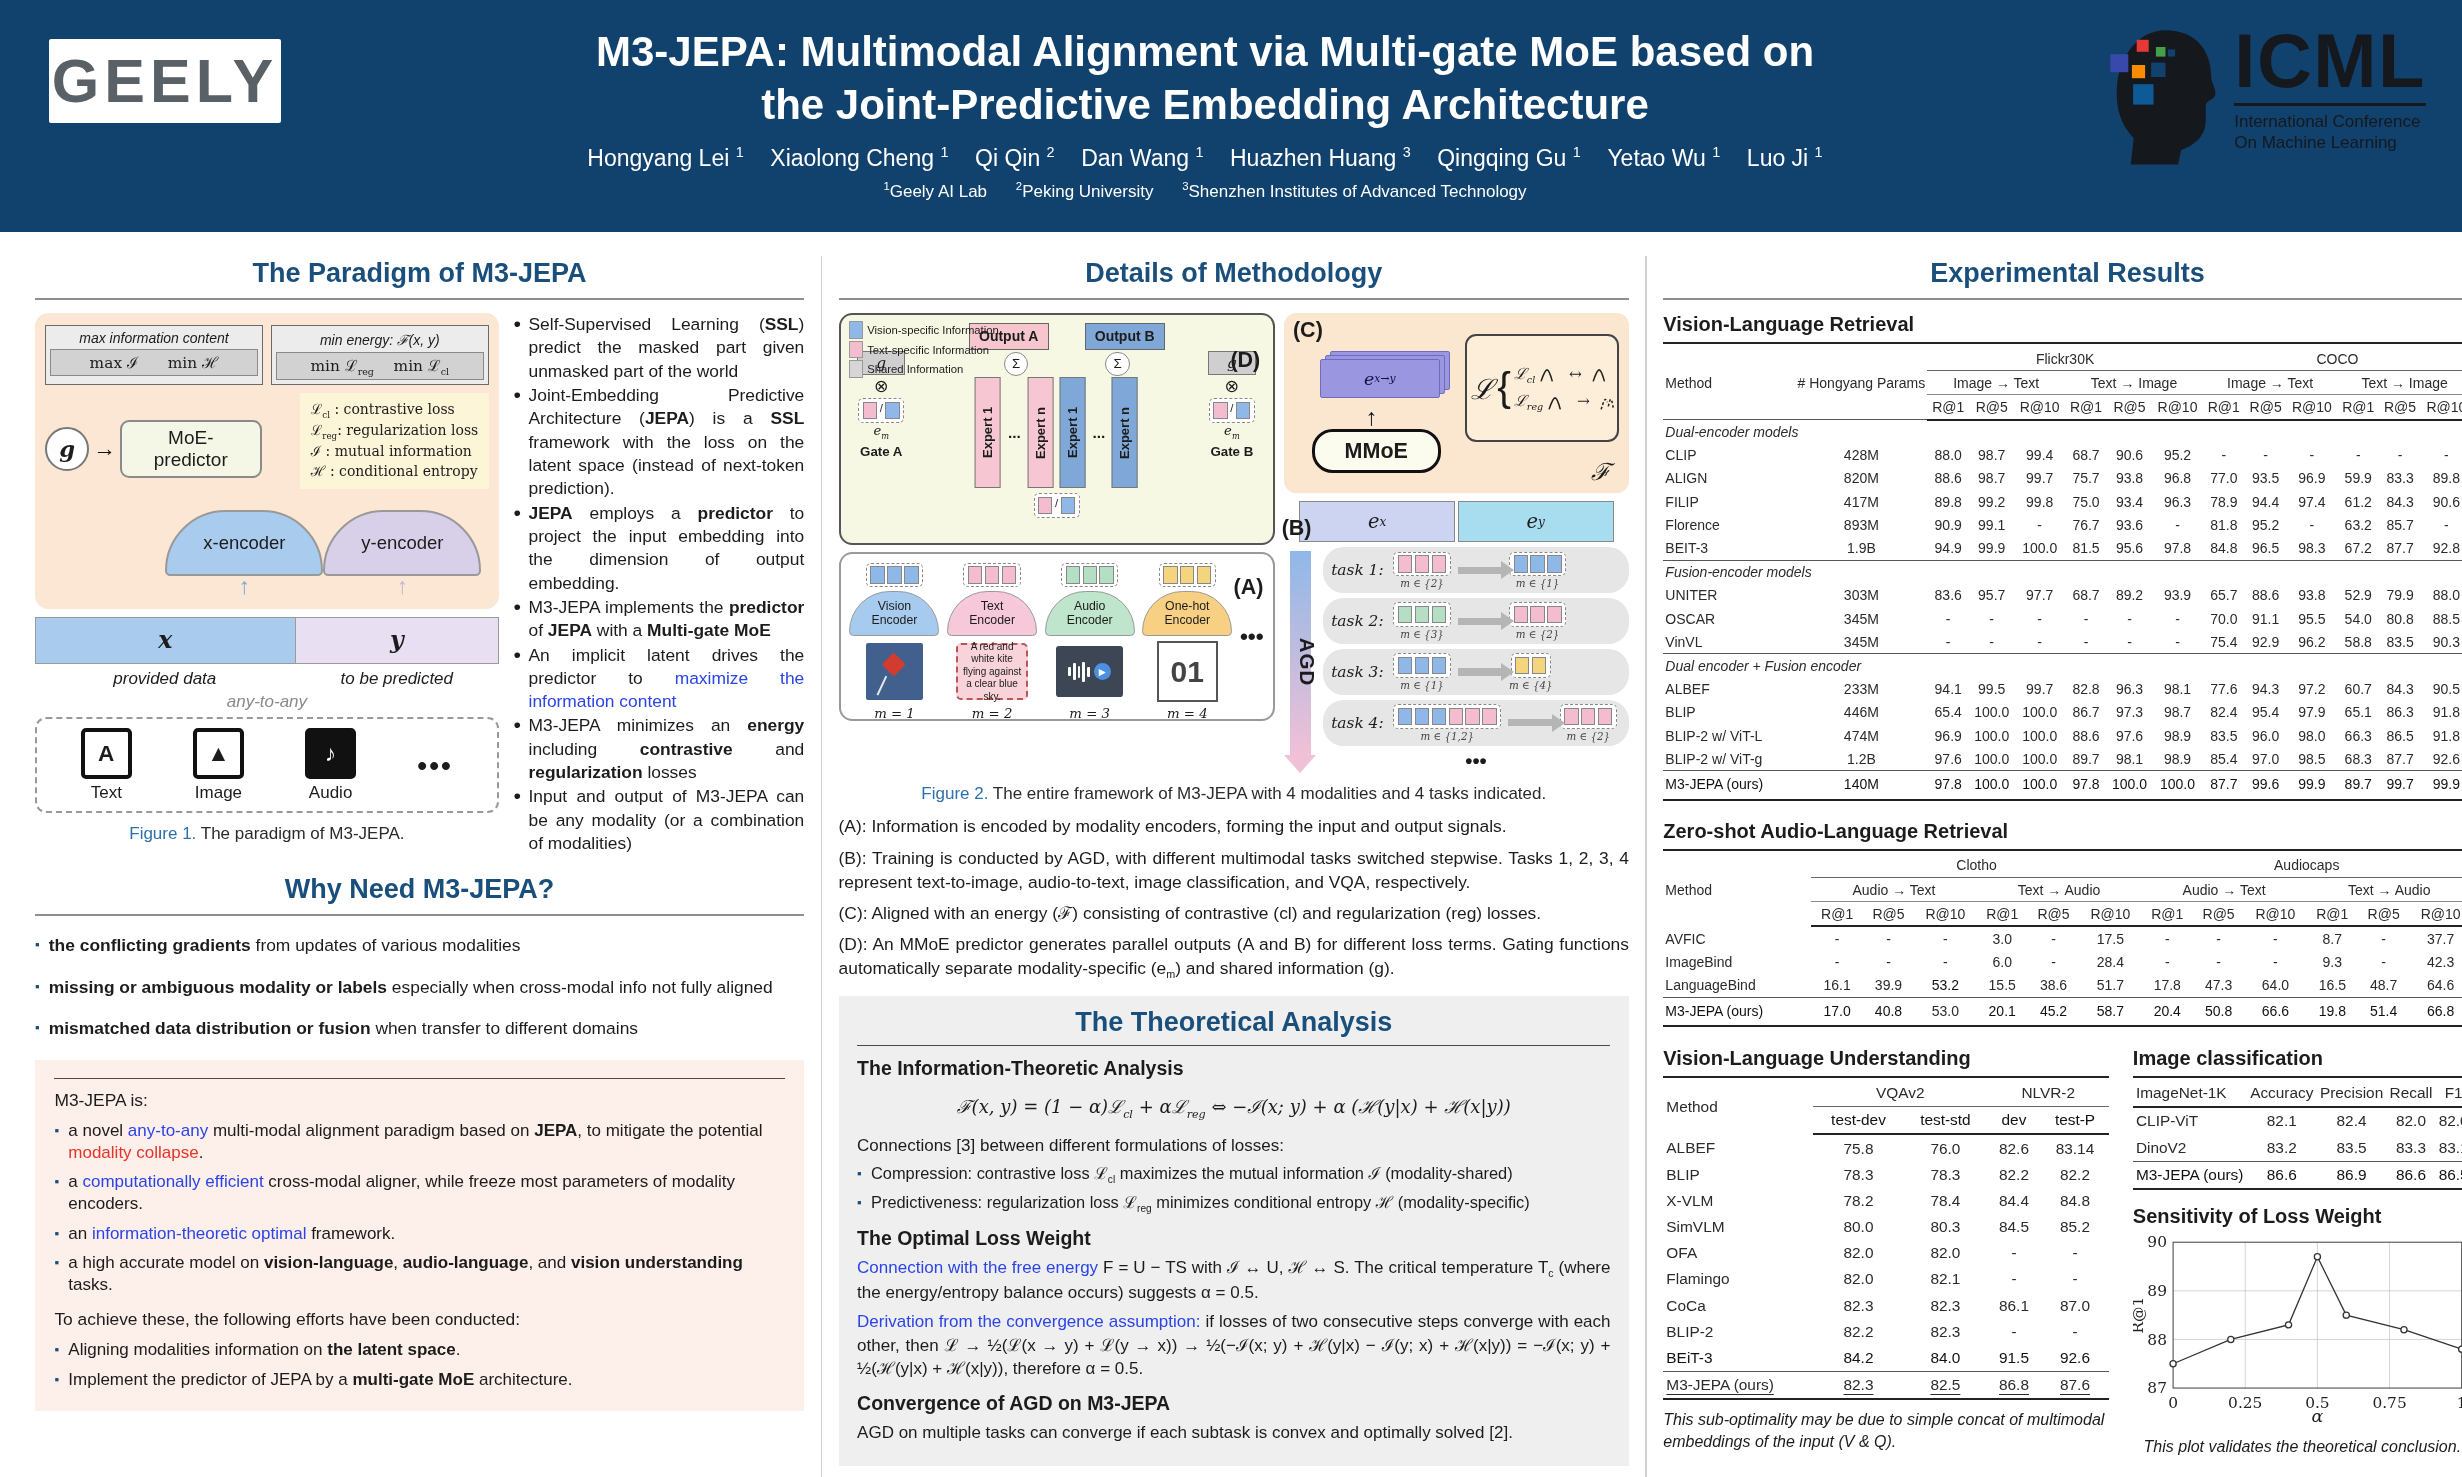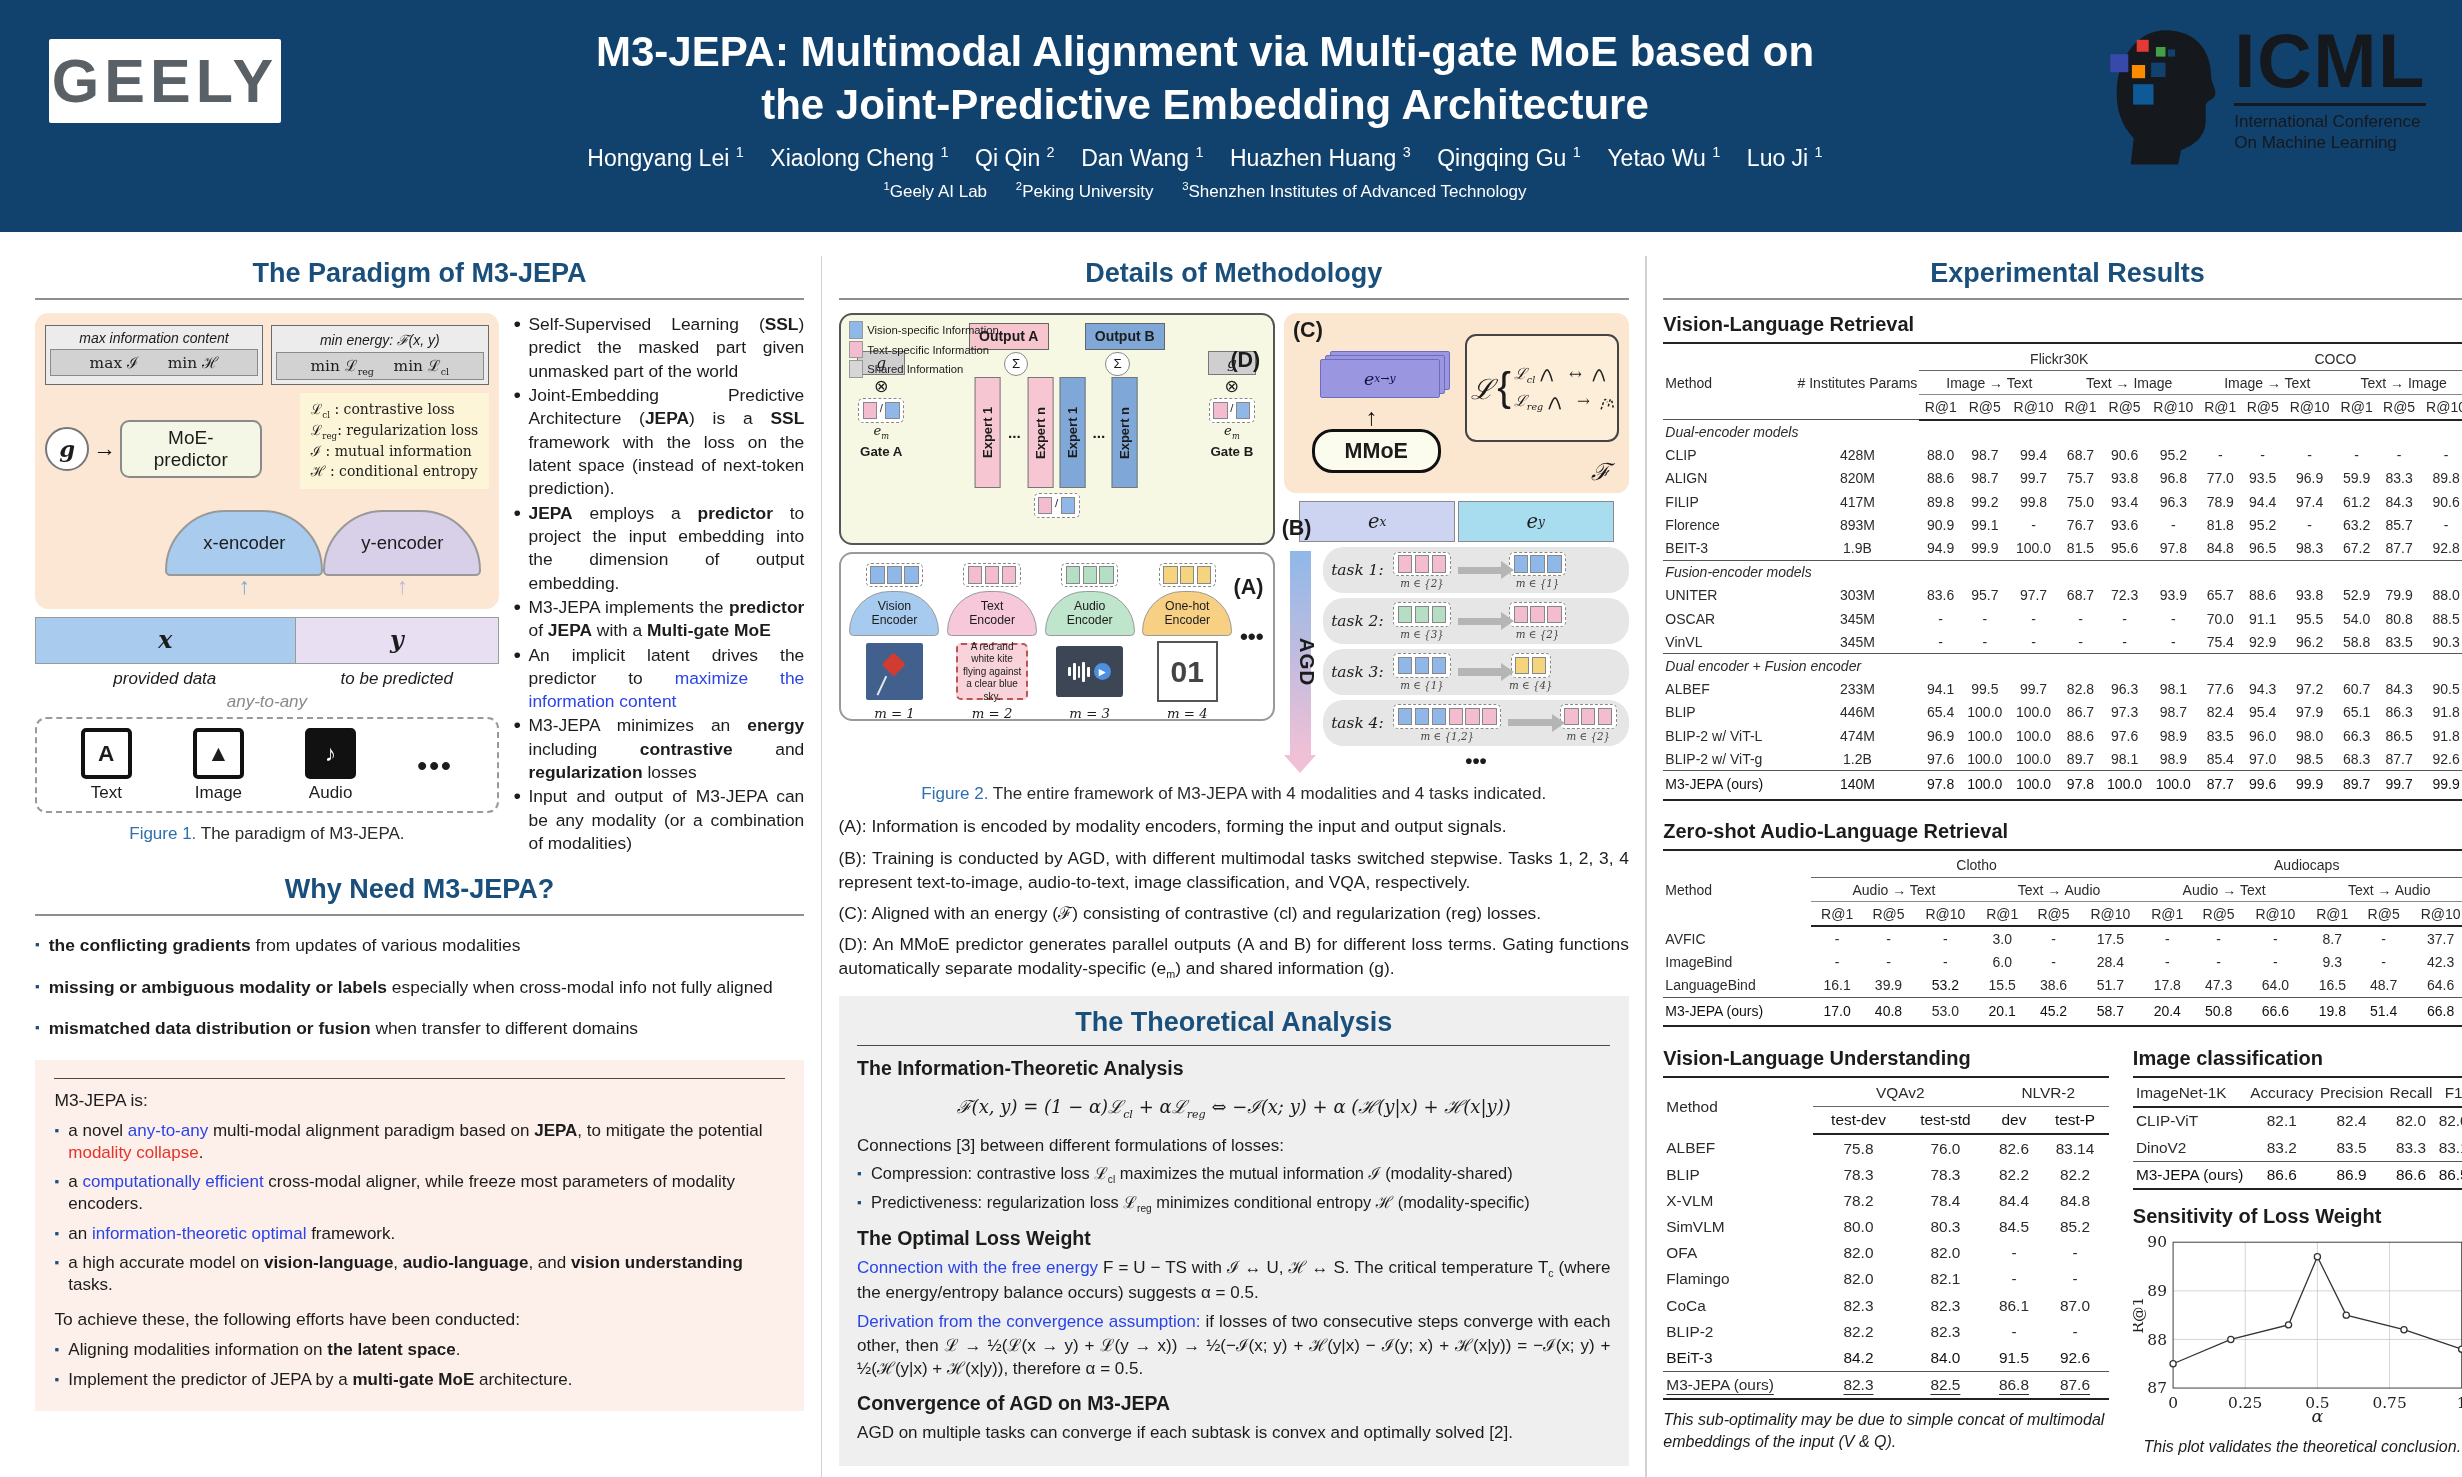--- a/index.html
+++ b/index.html
@@ -619,21 +619,21 @@
     <div class="col col3">
       <div class="sech">Experimental Results</div>
       <div class="rule"></div>
 
       <div class="tlabel">Vision-Language Retrieval</div>
       <div id="t1">
           <table class="bt">
             <tbody>
               <tr class="tr-top">
                 <th class="lt" rowspan="3" style="width:128px">Method</th>
-                <th rowspan="3" style="width:103px"># Institutes Params</th>
+                <th rowspan="3" style="width:103px"># Hongyang Params</th>
                 <th colspan="6" class="cmid">Flickr30K</th>
                 <th colspan="6" class="cmid">COCO</th>
               </tr>
               <tr>
                 <th colspan="3" class="cmid2">Image → Text</th>
                 <th colspan="3" class="cmid2">Text → Image</th>
                 <th colspan="3" class="cmid2">Image → Text</th>
                 <th colspan="3" class="cmid2">Text → Image</th>
               </tr>
               <tr class="tr-metrics">
@@ -736,21 +736,21 @@
               <tr>
                 <td colspan="14" class="lt gi">Fusion-encoder models</td>
               </tr>
               <tr>
                 <td class="lt">UNITER</td>
                 <td>303M</td>
                 <td>83.6</td>
                 <td>95.7</td>
                 <td>97.7</td>
                 <td>68.7</td>
-                <td>72.3</td>
+                <td>89.2</td>
                 <td>93.9</td>
                 <td>65.7</td>
                 <td>88.6</td>
                 <td>93.8</td>
                 <td>52.9</td>
                 <td>79.9</td>
                 <td>88.0</td>
               </tr>
               <tr>
                 <td class="lt">OSCAR</td>

